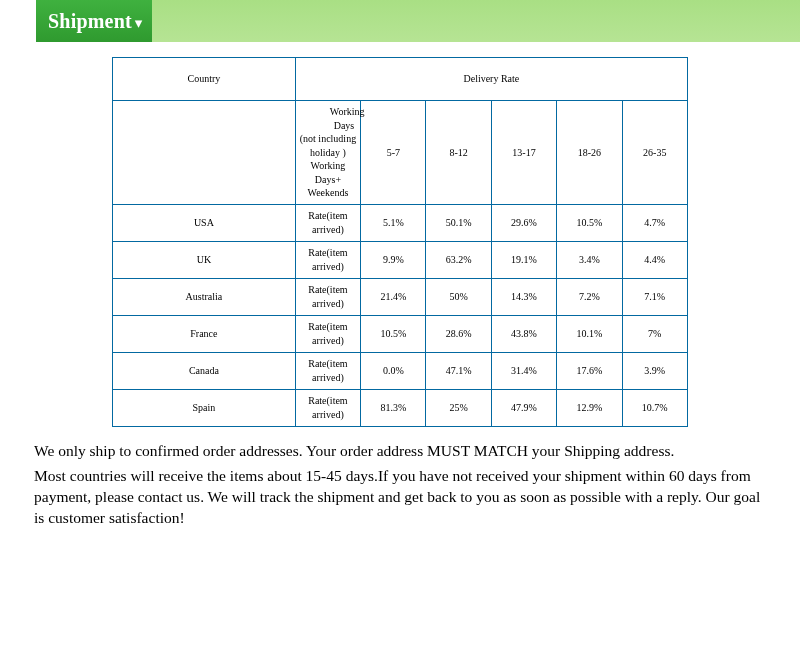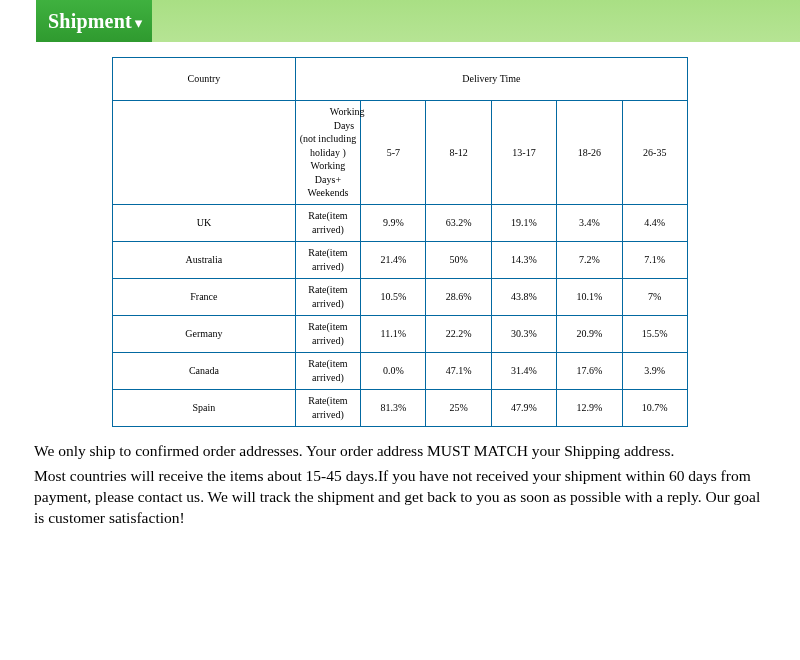--- a/index.html
+++ b/index.html
@@ -120,37 +120,46 @@
     </div>
   </div>
 
   <div class="content">
 
     <div class="table-wrap">
       <table class="ship">
         <tbody>
           <tr class="row-h1">
             <td class="c-country">Country</td>
-            <td class="c-days hdr-delivery" colspan="6">Delivery Time</td>
+            <td class="c-days hdr-delivery" colspan="6">Delivery Rate</td>
           </tr>
           <tr class="row-h2">
             <td class="c-country"></td>
             <td class="c-days">
               <span class="wd-line l1">Working Days</span>
               <span class="wd-line">(not including holiday )</span>
               <span class="wd-line">Working Days+ Weekends</span>
             </td>
             <td class="c-r">5-7</td>
             <td class="c-r">8-12</td>
             <td class="c-r">13-17</td>
             <td class="c-r">18-26</td>
             <td class="c-r">26-35</td>
           </tr>
 
           <tr class="row-d">
+            <td class="c-country">USA</td>
+            <td class="c-days">Rate(item arrived)</td>
+            <td class="c-r">5.1%</td>
+            <td class="c-r">50.1%</td>
+            <td class="c-r">29.6%</td>
+            <td class="c-r">10.5%</td>
+            <td class="c-r">4.7%</td>
+          </tr>
+          <tr class="row-d">
             <td class="c-country">UK</td>
             <td class="c-days">Rate(item arrived)</td>
             <td class="c-r">9.9%</td>
             <td class="c-r">63.2%</td>
             <td class="c-r">19.1%</td>
             <td class="c-r">3.4%</td>
             <td class="c-r">4.4%</td>
           </tr>
           <tr class="row-d">
             <td class="c-country">Australia</td>
@@ -164,29 +173,20 @@
           <tr class="row-d">
             <td class="c-country">France</td>
             <td class="c-days">Rate(item arrived)</td>
             <td class="c-r">10.5%</td>
             <td class="c-r">28.6%</td>
             <td class="c-r">43.8%</td>
             <td class="c-r">10.1%</td>
             <td class="c-r">7%</td>
           </tr>
           <tr class="row-d">
-            <td class="c-country">Germany</td>
-            <td class="c-days">Rate(item arrived)</td>
-            <td class="c-r">11.1%</td>
-            <td class="c-r">22.2%</td>
-            <td class="c-r">30.3%</td>
-            <td class="c-r">20.9%</td>
-            <td class="c-r">15.5%</td>
-          </tr>
-          <tr class="row-d">
             <td class="c-country">Canada</td>
             <td class="c-days">Rate(item arrived)</td>
             <td class="c-r">0.0%</td>
             <td class="c-r">47.1%</td>
             <td class="c-r">31.4%</td>
             <td class="c-r">17.6%</td>
             <td class="c-r">3.9%</td>
           </tr>
           <tr class="row-d">
             <td class="c-country">Spain</td>

